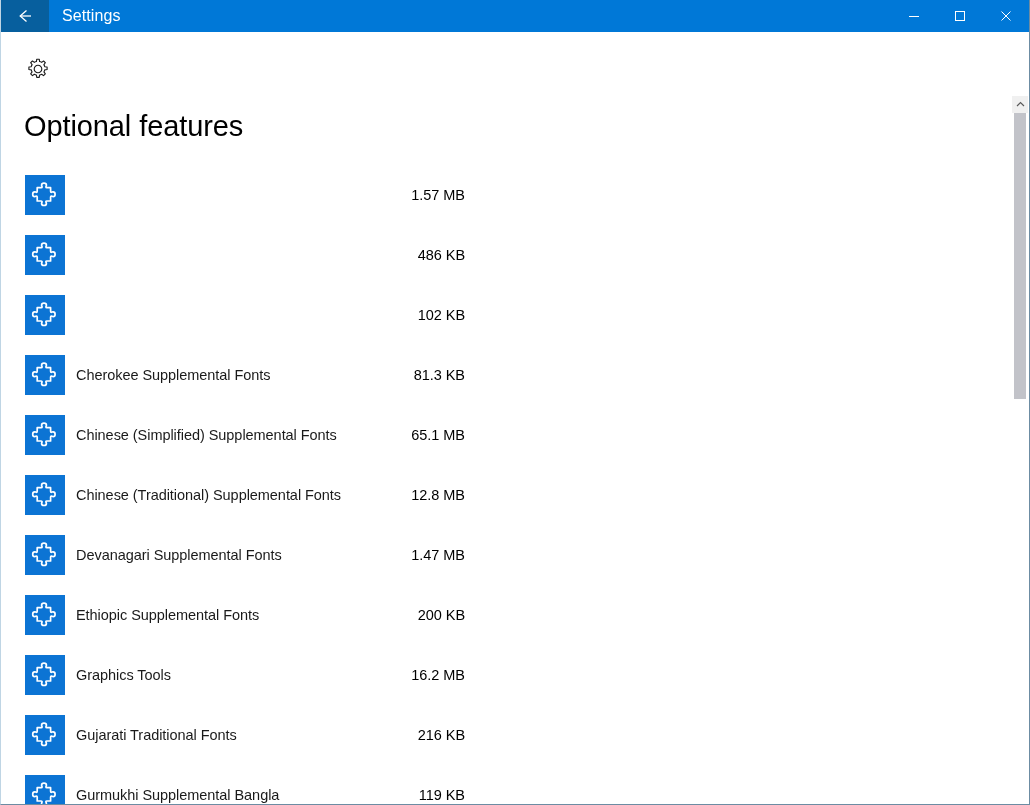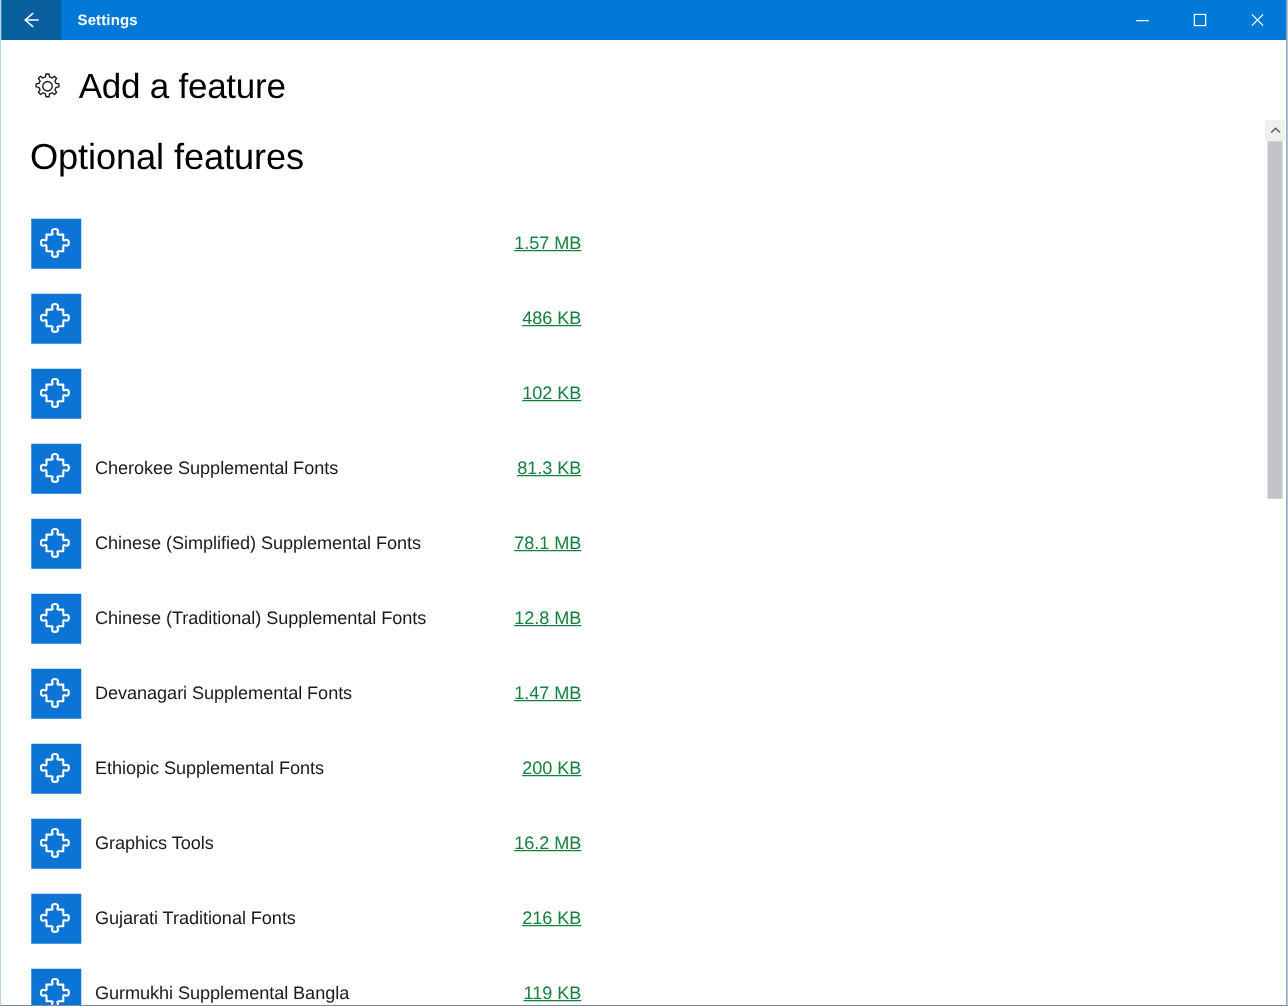--- a/index.html
+++ b/index.html
@@ -44,25 +44,24 @@
     display: flex;
     align-items: center;
     justify-content: center;
     cursor: default;
   }
   .back-button svg { display: block; }
   .titlebar-caption {
     display: flex;
     align-items: center;
     padding-left: 13px;
-    font-size: 12px;
+    font-size: 16px;
     color: #ffffff;
     letter-spacing: .1px;
     user-select: none;
-    font-weight: bold;
   }
   .titlebar-spacer { flex: 1; }
   .win-controls {
     display: flex;
     align-items: stretch;
   }
   .win-btn {
     width: 46px;
     height: 32px;
     display: flex;
@@ -135,24 +134,23 @@
     margin-left: 11px;
     font-size: 14.5px;
     color: #1a1a1a;
     white-space: nowrap;
     letter-spacing: -.05px;
   }
   .feature-size {
     margin-left: auto;
     padding-left: 10px;
     font-size: 14.5px;
-    color: #15803d;
+    color: #000000;
     white-space: nowrap;
     letter-spacing: -.05px;
-    text-decoration: underline;
   }
 
   
   .scrollbar {
     position: absolute;
     top: 64px;
     right: 1px;
     width: 16px;
     bottom: 0;
     background: #ffffff;
@@ -230,21 +228,20 @@
 
     <div class="page-header">
       <span class="header-gear">
         <svg width="26" height="26" viewBox="0 0 26 26">
           <g fill="none" stroke="#1a1a1a" stroke-width="1.1" stroke-linejoin="round">
             <path d="M13 9.2 A3.8 3.8 0 1 0 13 16.8 A3.8 3.8 0 1 0 13 9.2 Z"></path>
             <path d="M11.75 3.2 h2.5 l.35 2.35 a7.7 7.7 0 0 1 2.05 .85 l1.9 -1.42 1.77 1.77 -1.42 1.9 a7.7 7.7 0 0 1 .85 2.05 l2.35 .35 v2.5 l-2.35 .35 a7.7 7.7 0 0 1 -.85 2.05 l1.42 1.9 -1.77 1.77 -1.9 -1.42 a7.7 7.7 0 0 1 -2.05 .85 l-.35 2.35 h-2.5 l-.35 -2.35 a7.7 7.7 0 0 1 -2.05 -.85 l-1.9 1.42 -1.77 -1.77 1.42 -1.9 a7.7 7.7 0 0 1 -.85 -2.05 l-2.35 -.35 v-2.5 l2.35 -.35 a7.7 7.7 0 0 1 .85 -2.05 l-1.42 -1.9 1.77 -1.77 1.9 1.42 a7.7 7.7 0 0 1 2.05 -.85 Z"></path>
           </g>
         </svg>
       </span>
-      <div class="page-title">Add a feature</div>
     </div>
 
     <div class="section-title">Optional features</div>
 
     <div class="feature-list">
 
     <div class="feature-row">
           <div class="feature-icon" style="background: rgb(12, 116, 212);">
             <svg width="28" height="28" viewBox="0 0 28 28">
               <path d="M10.6 4.2 C10.6 2.9 11.8 2.2 13 2.2 C14.2 2.2 15.4 2.9 15.4 4.2 C15.4 5.0 14.9 5.4 14.9 5.9 C14.9 6.4 15.3 6.7 15.9 6.7 L19.6 6.7 L19.6 10.3 C19.6 10.9 19.9 11.3 20.4 11.3 C20.9 11.3 21.3 10.8 22.1 10.8 C23.4 10.8 24.1 12.0 24.1 13.2 C24.1 14.4 23.4 15.6 22.1 15.6 C21.3 15.6 20.9 15.1 20.4 15.1 C19.9 15.1 19.6 15.5 19.6 16.1 L19.6 20.0 L15.9 20.0 C15.3 20.0 14.9 20.3 14.9 20.8 C14.9 21.3 15.4 21.7 15.4 22.5 C15.4 23.8 14.2 24.5 13 24.5 C11.8 24.5 10.6 23.8 10.6 22.5 C10.6 21.7 11.1 21.3 11.1 20.8 C11.1 20.3 10.7 20.0 10.1 20.0 L6.2 20.0 L6.2 16.1 C6.2 15.5 5.9 15.1 5.4 15.1 C4.9 15.1 4.5 15.6 3.7 15.6 C2.4 15.6 1.7 14.4 1.7 13.2 C1.7 12.0 2.4 10.8 3.7 10.8 C4.5 10.8 4.9 11.3 5.4 11.3 C5.9 11.3 6.2 10.9 6.2 10.3 L6.2 6.7 L10.1 6.7 C10.7 6.7 11.1 6.4 11.1 5.9 C11.1 5.4 10.6 5.0 10.6 4.2 Z" fill="none" stroke="#ffffff" stroke-width="1.7" stroke-linejoin="round"></path>
@@ -277,21 +274,21 @@
           <div class="feature-name">Cherokee Supplemental Fonts</div>
           <div class="feature-size">81.3 KB</div>
         </div>
         <div class="feature-row">
           <div class="feature-icon" style="background: rgb(12, 116, 212);">
             <svg width="28" height="28" viewBox="0 0 28 28">
               <path d="M10.6 4.2 C10.6 2.9 11.8 2.2 13 2.2 C14.2 2.2 15.4 2.9 15.4 4.2 C15.4 5.0 14.9 5.4 14.9 5.9 C14.9 6.4 15.3 6.7 15.9 6.7 L19.6 6.7 L19.6 10.3 C19.6 10.9 19.9 11.3 20.4 11.3 C20.9 11.3 21.3 10.8 22.1 10.8 C23.4 10.8 24.1 12.0 24.1 13.2 C24.1 14.4 23.4 15.6 22.1 15.6 C21.3 15.6 20.9 15.1 20.4 15.1 C19.9 15.1 19.6 15.5 19.6 16.1 L19.6 20.0 L15.9 20.0 C15.3 20.0 14.9 20.3 14.9 20.8 C14.9 21.3 15.4 21.7 15.4 22.5 C15.4 23.8 14.2 24.5 13 24.5 C11.8 24.5 10.6 23.8 10.6 22.5 C10.6 21.7 11.1 21.3 11.1 20.8 C11.1 20.3 10.7 20.0 10.1 20.0 L6.2 20.0 L6.2 16.1 C6.2 15.5 5.9 15.1 5.4 15.1 C4.9 15.1 4.5 15.6 3.7 15.6 C2.4 15.6 1.7 14.4 1.7 13.2 C1.7 12.0 2.4 10.8 3.7 10.8 C4.5 10.8 4.9 11.3 5.4 11.3 C5.9 11.3 6.2 10.9 6.2 10.3 L6.2 6.7 L10.1 6.7 C10.7 6.7 11.1 6.4 11.1 5.9 C11.1 5.4 10.6 5.0 10.6 4.2 Z" fill="none" stroke="#ffffff" stroke-width="1.7" stroke-linejoin="round"></path>
             </svg>
           </div>
           <div class="feature-name">Chinese (Simplified) Supplemental Fonts</div>
-          <div class="feature-size">78.1 MB</div>
+          <div class="feature-size">65.1 MB</div>
         </div>
         <div class="feature-row">
           <div class="feature-icon" style="background: rgb(12, 116, 212);">
             <svg width="28" height="28" viewBox="0 0 28 28">
               <path d="M10.6 4.2 C10.6 2.9 11.8 2.2 13 2.2 C14.2 2.2 15.4 2.9 15.4 4.2 C15.4 5.0 14.9 5.4 14.9 5.9 C14.9 6.4 15.3 6.7 15.9 6.7 L19.6 6.7 L19.6 10.3 C19.6 10.9 19.9 11.3 20.4 11.3 C20.9 11.3 21.3 10.8 22.1 10.8 C23.4 10.8 24.1 12.0 24.1 13.2 C24.1 14.4 23.4 15.6 22.1 15.6 C21.3 15.6 20.9 15.1 20.4 15.1 C19.9 15.1 19.6 15.5 19.6 16.1 L19.6 20.0 L15.9 20.0 C15.3 20.0 14.9 20.3 14.9 20.8 C14.9 21.3 15.4 21.7 15.4 22.5 C15.4 23.8 14.2 24.5 13 24.5 C11.8 24.5 10.6 23.8 10.6 22.5 C10.6 21.7 11.1 21.3 11.1 20.8 C11.1 20.3 10.7 20.0 10.1 20.0 L6.2 20.0 L6.2 16.1 C6.2 15.5 5.9 15.1 5.4 15.1 C4.9 15.1 4.5 15.6 3.7 15.6 C2.4 15.6 1.7 14.4 1.7 13.2 C1.7 12.0 2.4 10.8 3.7 10.8 C4.5 10.8 4.9 11.3 5.4 11.3 C5.9 11.3 6.2 10.9 6.2 10.3 L6.2 6.7 L10.1 6.7 C10.7 6.7 11.1 6.4 11.1 5.9 C11.1 5.4 10.6 5.0 10.6 4.2 Z" fill="none" stroke="#ffffff" stroke-width="1.7" stroke-linejoin="round"></path>
             </svg>
           </div>
           <div class="feature-name">Chinese (Traditional) Supplemental Fonts</div>
           <div class="feature-size">12.8 MB</div>
         </div>

